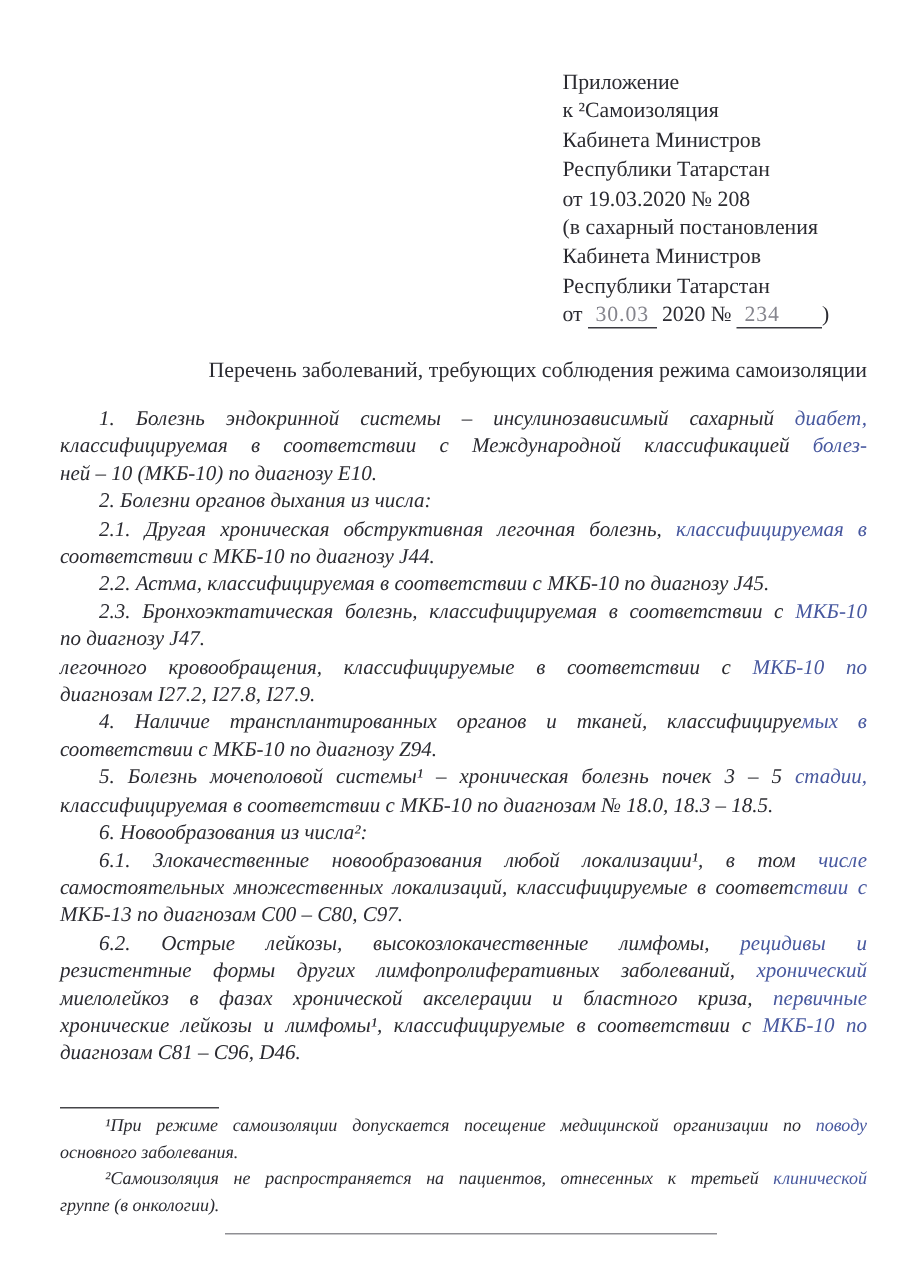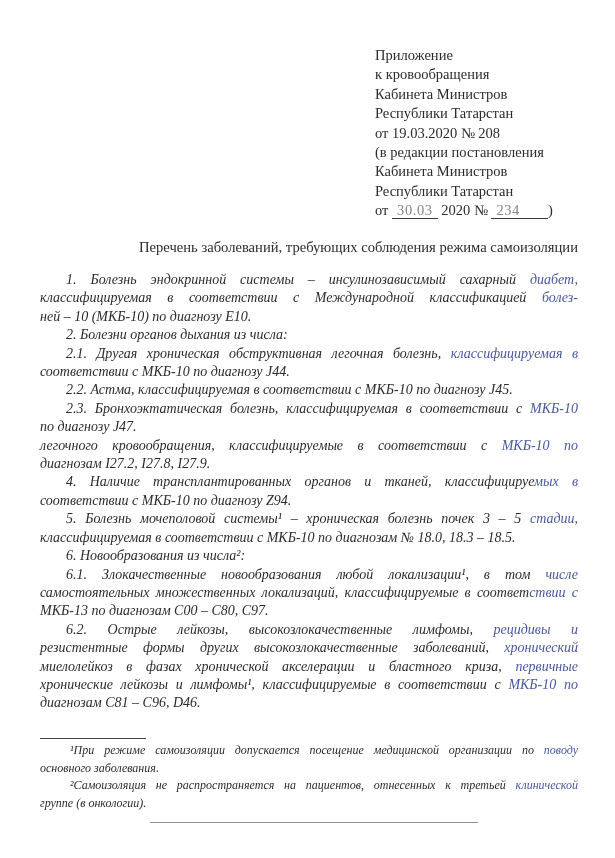--- a/index.html
+++ b/index.html
@@ -101,25 +101,25 @@
     height:0;
   }
 </style>
 </head>
 <body>
 
 <div class="page">
 
   <div class="header-block">
     <div>Приложение</div>
-    <div>к кровообращения</div>
+    <div>к ²Самоизоляция</div>
     <div>Кабинета Министров</div>
     <div>Республики Татарстан</div>
     <div>от 19.03.2020 № 208</div>
-    <div>(в редакции постановления</div>
+    <div>(в сахарный постановления</div>
     <div>Кабинета Министров</div>
     <div>Республики Татарстан</div>
     <div class="amendment-line">
       <span>от</span>
       <span class="fill">30.03</span>
       <span>2020 №</span>
       <span class="fill fill-wide">234</span><span>)</span>
     </div>
   </div>
 
@@ -160,21 +160,21 @@
       <div>
         <div class="line first last"><span class="seg">6. Новообразования из числа²:</span></div>
       </div>
       <div>
         <div class="line first"><span class="seg">6.1. Злокачественные новообразования любой локализации¹, в том </span><span class="seg blue">числе</span></div>
         <div class="line"><span class="seg">самостоятельных множественных локализаций, классифицируемые в соответ</span><span class="seg blue">ствии с</span></div>
         <div class="line last"><span class="seg">МКБ-13 по диагнозам С00 – С80, С97.</span></div>
       </div>
       <div>
         <div class="line first"><span class="seg">6.2. Острые лейкозы, высокозлокачественные лимфомы, </span><span class="seg blue">рецидивы и</span></div>
-        <div class="line"><span class="seg">резистентные формы других высокозлокачественные заболеваний, </span><span class="seg blue">хронический</span></div>
+        <div class="line"><span class="seg">резистентные формы других лимфопролиферативных заболеваний, </span><span class="seg blue">хронический</span></div>
         <div class="line"><span class="seg">миелолейкоз в фазах хронической акселерации и бластного криза, </span><span class="seg blue">первичные</span></div>
         <div class="line"><span class="seg">хронические лейкозы и лимфомы¹, классифицируемые в соответствии с </span><span class="seg blue">МКБ-10 по</span></div>
         <div class="line last"><span class="seg">диагнозам С81 – С96, D46.</span></div>
       </div>
     </div>
 
   <div class="footnote-sep"></div>
 
   <div class="footnotes" id="footnotes">
       <div>

